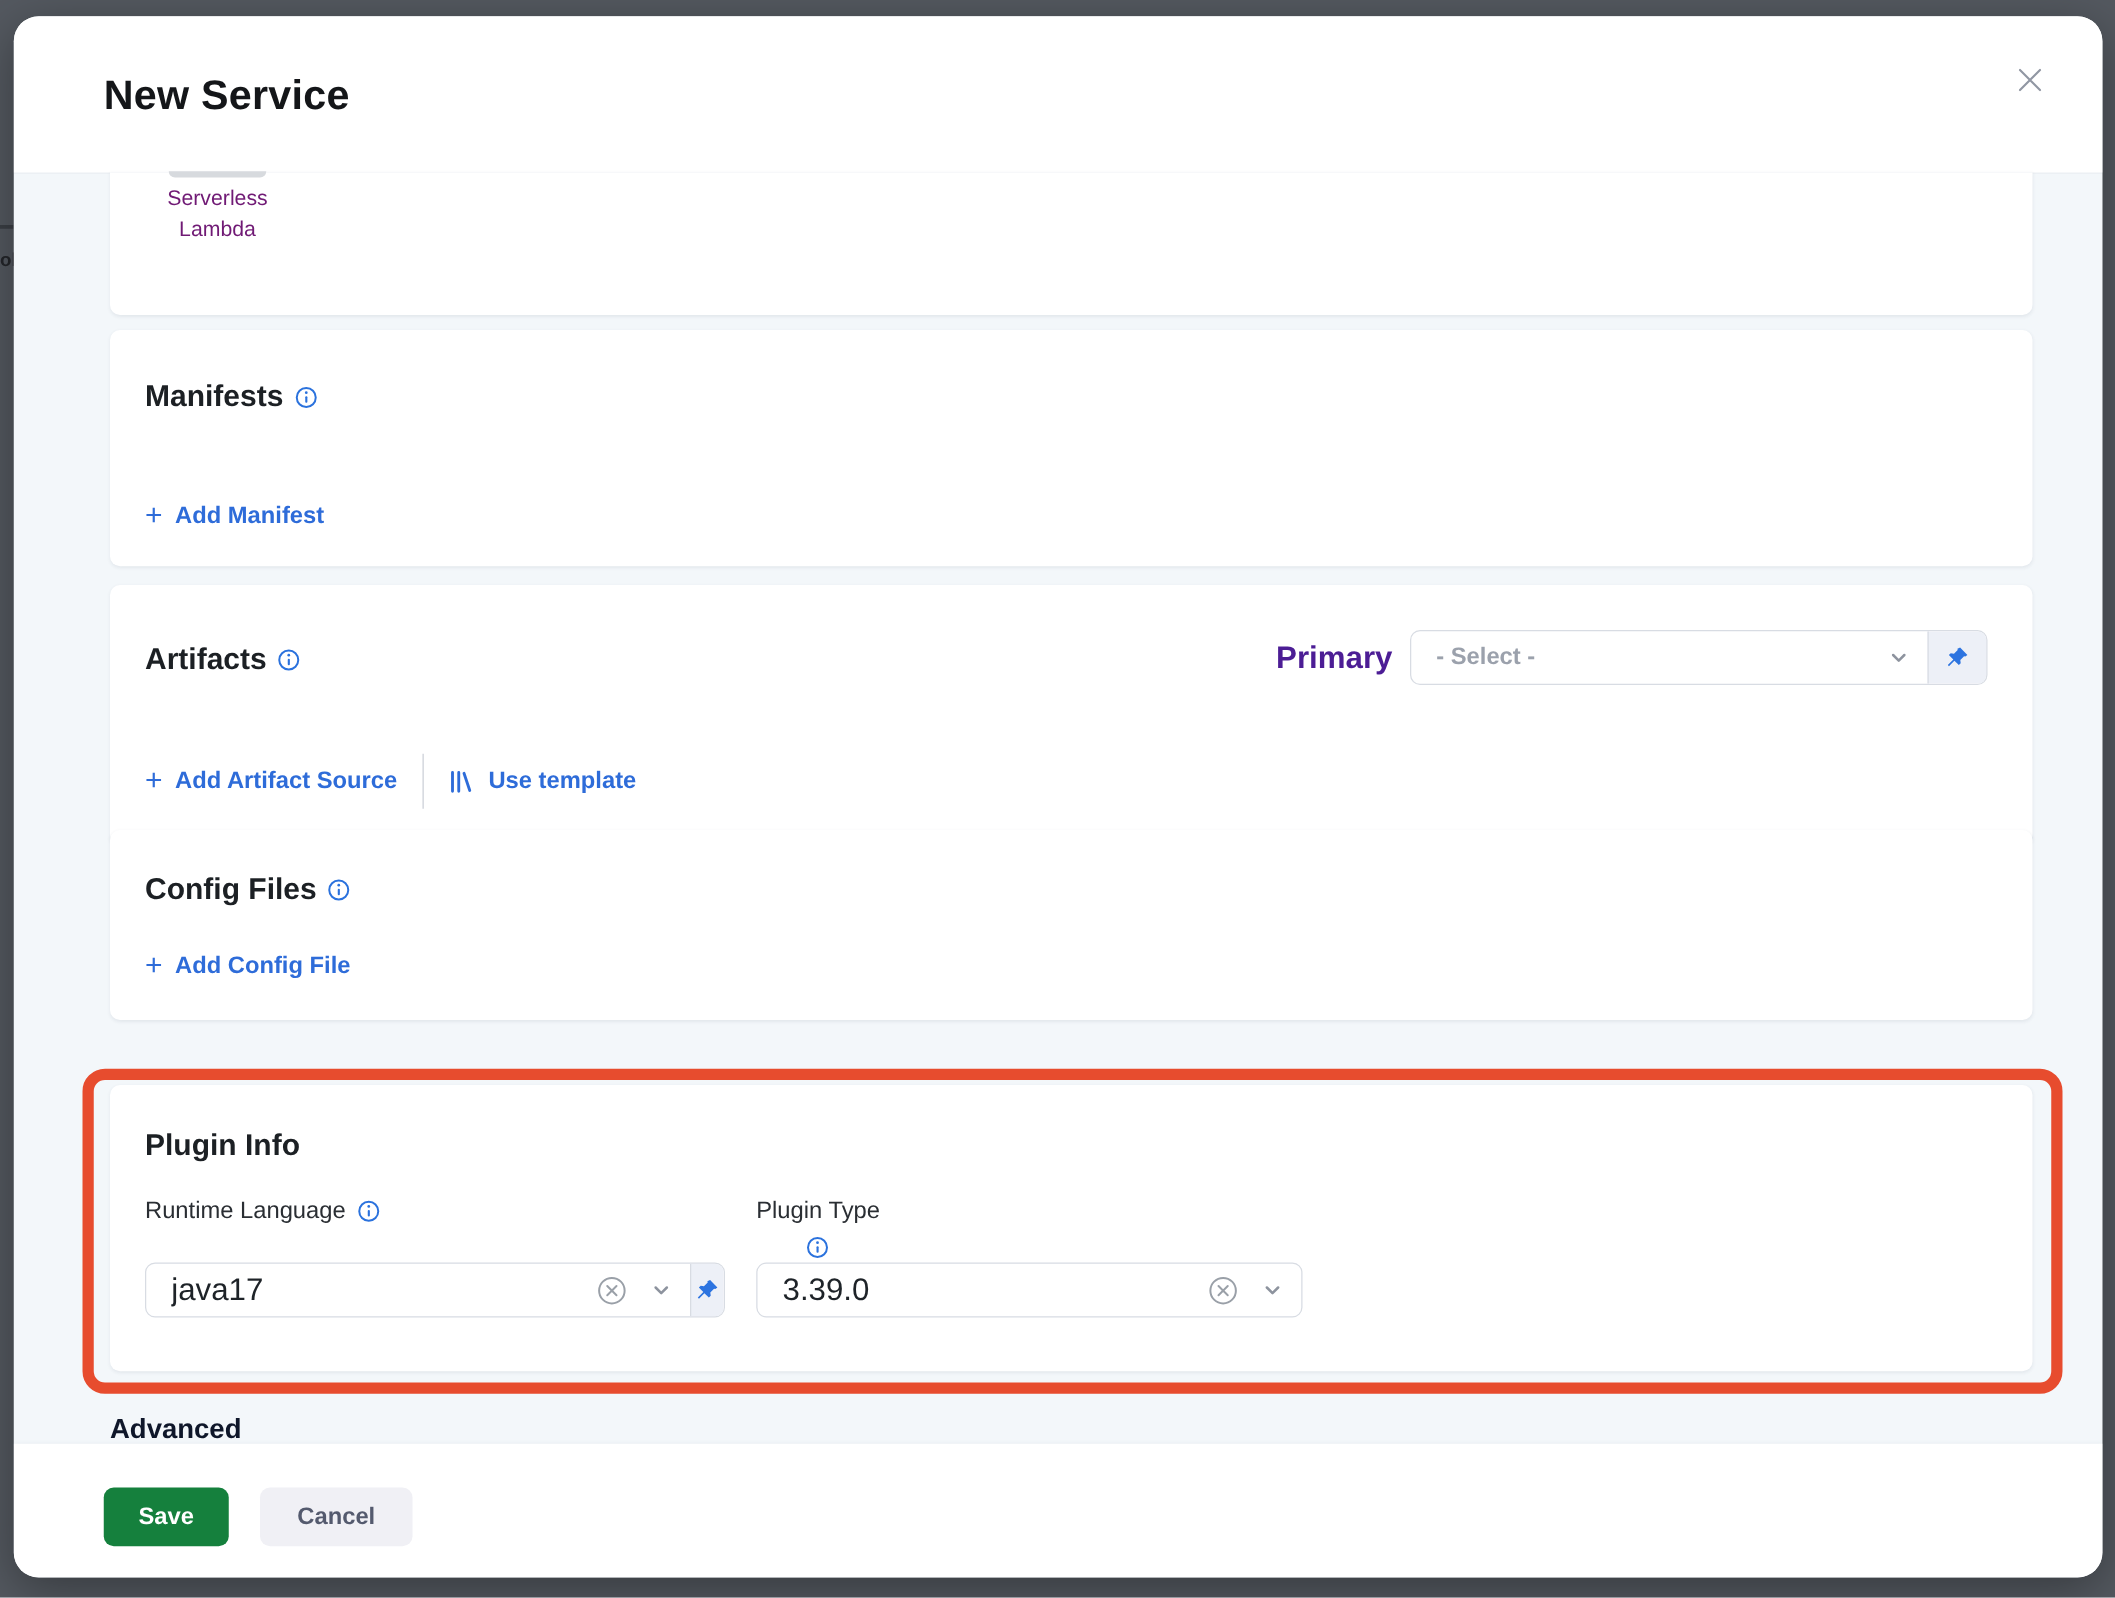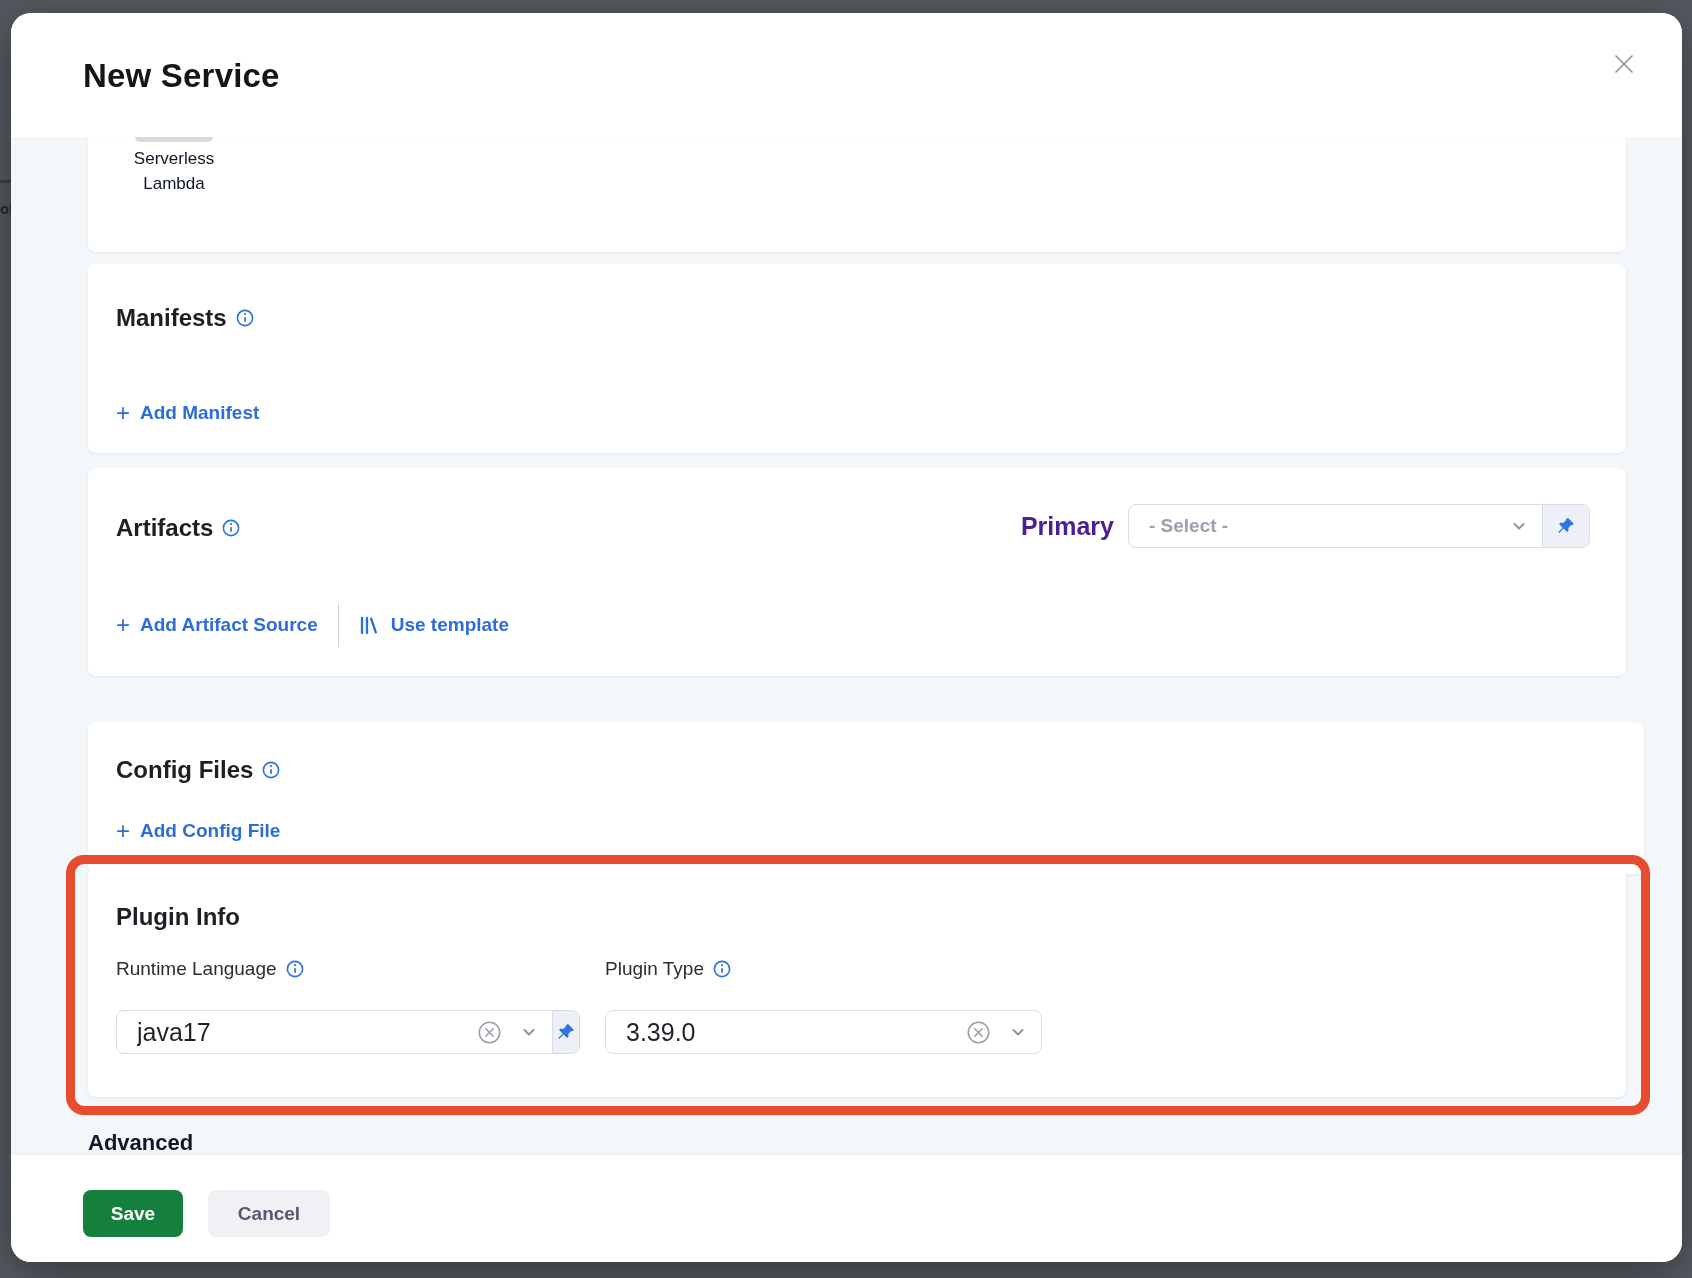--- a/index.html
+++ b/index.html
@@ -28,26 +28,26 @@
     position:absolute;left:1599px;top:37px;width:28px;height:28px;
     background:none;border:none;padding:0;cursor:pointer;display:flex;align-items:center;justify-content:center;
   }
 
   .card{
     position:absolute;left:77px;width:1538px;background:#ffffff;border-radius:8px;
     box-shadow:0 1px 3px rgba(40,55,80,.08);
   }
   .card-tile{top:125px;height:114px;border-radius:0 0 8px 8px;}
   .tile-sliver{position:absolute;left:47px;top:-1px;width:78px;height:5px;background:#d7dade;border-radius:0 0 6px 6px;border:none;cursor:pointer;}
-  .tile-label{position:absolute;left:26px;top:8px;width:120px;text-align:center;font-size:17px;line-height:25px;color:#0f172a;}
+  .tile-label{position:absolute;left:26px;top:8px;width:120px;text-align:center;font-size:17px;line-height:25px;color:#701a75;}
   .tile-label span{display:block;}
 
   .card-manifests{top:251px;height:189px;}
   .card-artifacts{top:455px;height:208px;}
-  .card-config{top:709px;height:152px;padding-left:18px;}
+  .card-config{top:651px;height:152px;}
   .card-plugin{top:855px;height:229px;}
 
   .section-heading{
     position:absolute;left:28px;display:flex;align-items:center;gap:9px;
     font-size:24px;font-weight:700;color:#1c2024;
   }
   .h-manifests{top:40px;}
   .h-artifacts{top:46px;}
   .h-config{top:34px;}
   .h-plugin{top:35px;}
@@ -84,21 +84,21 @@
     flex:1;min-width:0;border:none;outline:none;background:transparent;
     font-family:inherit;font-size:25px;color:#1e2328;padding:0;
   }
   .icon-btn{background:none;border:none;padding:0;display:flex;cursor:pointer;}
 
   .field-label{
     position:absolute;display:flex;align-items:center;gap:9px;
     font-size:19px;font-weight:500;color:#2a2e33;top:90px;
   }
   .lbl-runtime{left:28px;}
-  .lbl-plugintype{left:517px;}
+  .lbl-plugintype{left:517px;flex-direction:column;}
   .combo-runtime{position:absolute;left:28px;top:142px;width:464px;}
   .combo-plugintype{position:absolute;left:517px;top:142px;width:437px;}
 
   .red-highlight{
     position:absolute;left:55px;top:842px;width:1584px;height:260px;box-sizing:border-box;
     border:9px solid #e74c2e;border-radius:18px;pointer-events:none;z-index:5;
   }
 
   .advanced-heading{position:absolute;left:77px;top:1117px;margin:0;font-size:22px;font-weight:700;color:#0f172a;}
 

